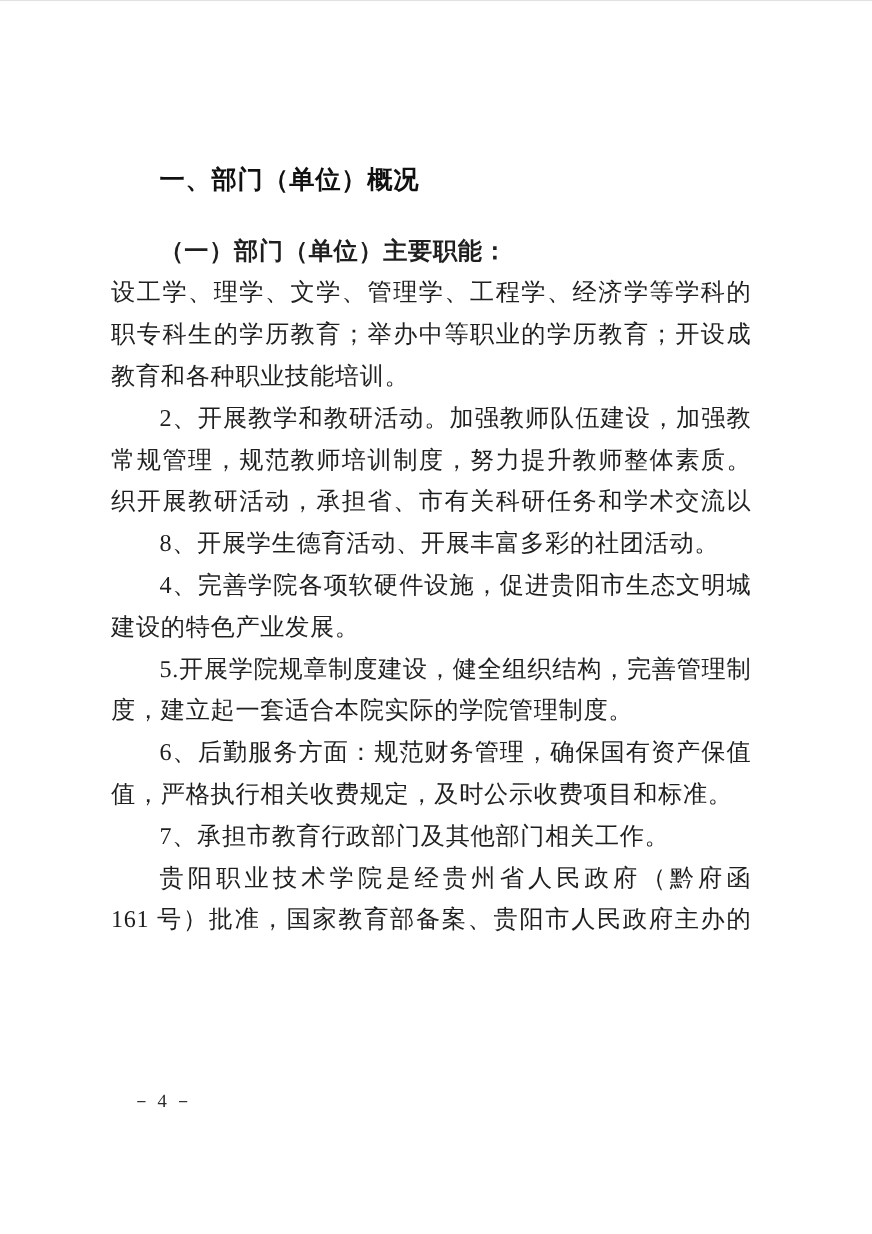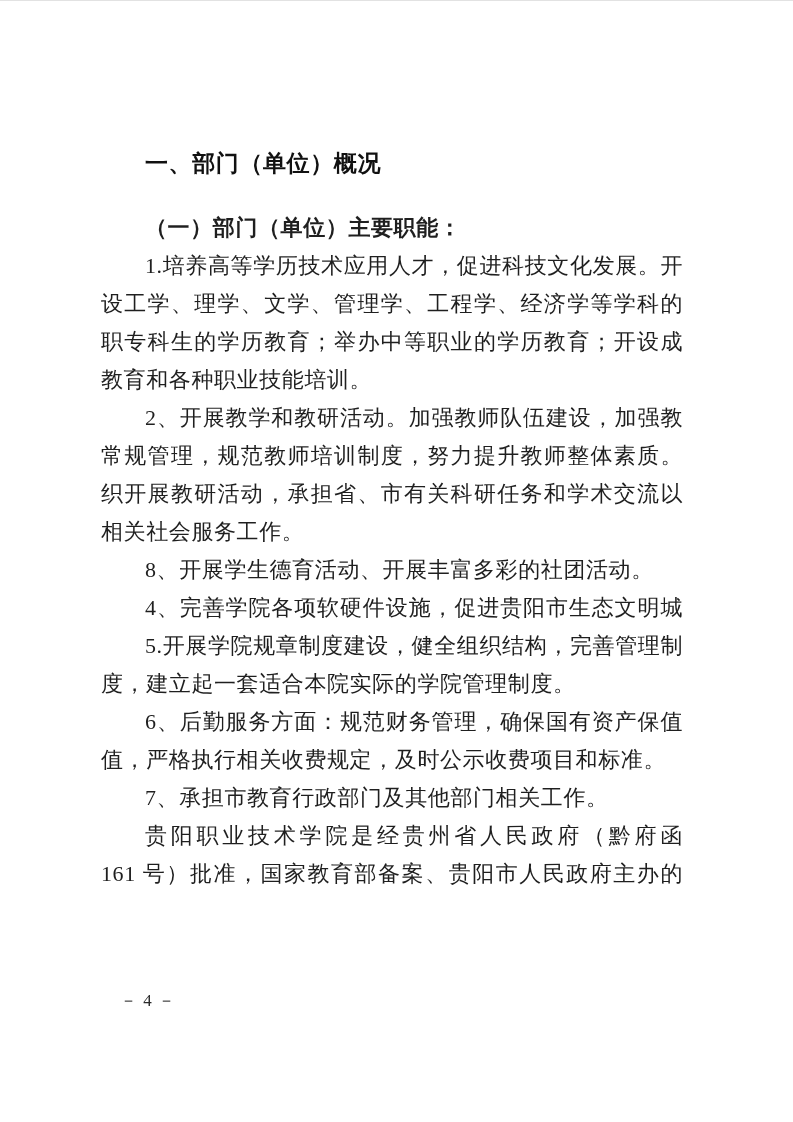--- a/index.html
+++ b/index.html
@@ -70,30 +70,29 @@
   }
 </style>
 </head>
 <body>
 
 <div class="page">
   <div class="scan-edge"></div>
   <div class="content" id="doc-body">
       <div class="line heading indent endline">一、部门（单位）概况</div>
       <div class="line subheading indent endline">（一）部门（单位）主要职能：</div>
-      <div class="line body indent full">1.培养高等学历技术应用人才，促进科技文化发展。开</div>
       <div class="line body full">设工学、理学、文学、管理学、工程学、经济学等学科的高</div>
       <div class="line body full">职专科生的学历教育；举办中等职业的学历教育；开设成人</div>
       <div class="line body endline">教育和各种职业技能培训。</div>
       <div class="line body indent full">2、开展教学和教研活动。加强教师队伍建设，加强教学</div>
       <div class="line body full">常规管理，规范教师培训制度，努力提升教师整体素质。组</div>
       <div class="line body full">织开展教研活动，承担省、市有关科研任务和学术交流以及</div>
-      <div class="line body endline">相关社会服务工作。</div>
       <div class="line body indent endline">8、开展学生德育活动、开展丰富多彩的社团活动。</div>
       <div class="line body indent full">4、完善学院各项软硬件设施，促进贵阳市生态文明城市</div>
+      <div class="line body endline">建设的特色产业发展。</div>
       <div class="line body indent full">5.开展学院规章制度建设，健全组织结构，完善管理制</div>
       <div class="line body endline">度，建立起一套适合本院实际的学院管理制度。</div>
       <div class="line body indent full">6、后勤服务方面：规范财务管理，确保国有资产保值增</div>
       <div class="line body endline">值，严格执行相关收费规定，及时公示收费项目和标准。</div>
       <div class="line body indent endline">7、承担市教育行政部门及其他部门相关工作。</div>
       <div class="line body indent full">贵阳职业技术学院是经贵州省人民政府（黔府函〔2006〕</div>
       <div class="line body full">161 号）批准，国家教育部备案、贵阳市人民政府主办的一</div>
     </div>
   <div class="page-number">－ 4 －</div>
 </div>

